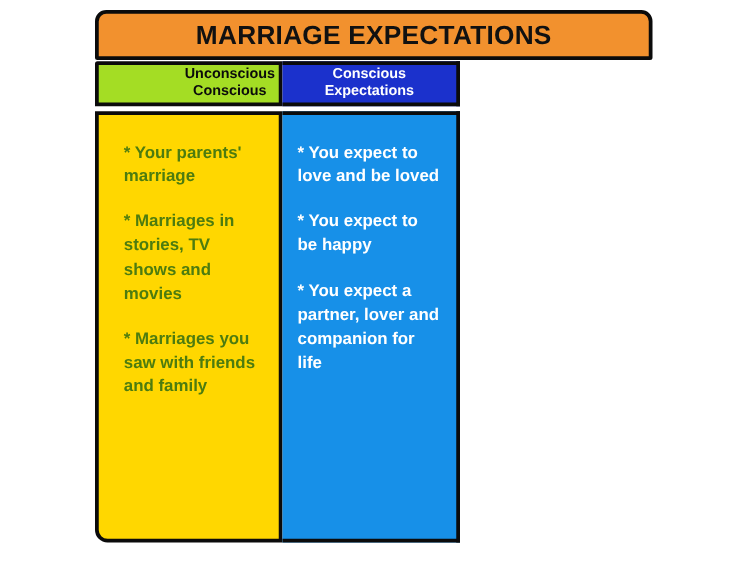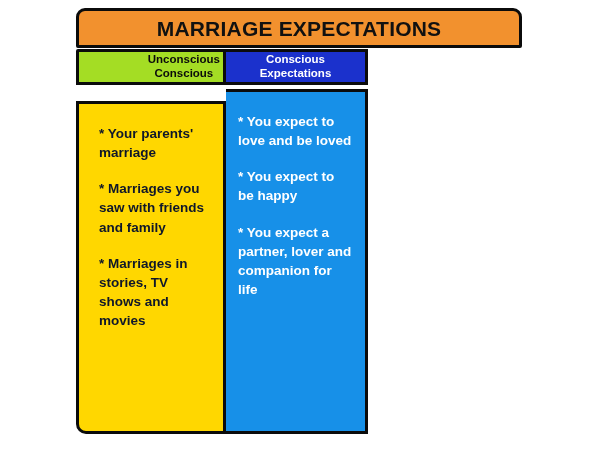--- a/index.html
+++ b/index.html
@@ -105,23 +105,23 @@
     flex: 1;
     border: 3px solid #0b0b0b;
     border-top-width: 0;
     padding: 20px 12px 10px 12px;
     font-size: 13.5px;
     font-weight: bold;
     line-height: 1.42;
   }
   .col-1 .col-body {
     background: #FFD700;
-    color: #0f172a;
+    color: #4d7c0f;
     border-radius: 0 0 0 10px;
-    margin-top: 16px;
+    margin-top: 4px;
     border-top-width: 3px;
     padding-left: 20px;
   }
   .col-2 .col-body {
     background: #1790E8;
     color: #ffffff;
     border-left-width: 0;
   }
   .col-3 .col-body {
     background: #7A3F10;
@@ -153,22 +153,22 @@
 
     <div class="column col-1">
       <div class="col-header">
         <span>
           <span>Unconscious</span><br>
           <span>Conscious</span>
         </span>
       </div>
       <div class="col-body">
         <p class="bullet">* Your parents' marriage</p>
+        <p class="bullet">* Marriages in stories, TV shows and movies</p>
         <p class="bullet">* Marriages you saw with friends and family</p>
-        <p class="bullet">* Marriages in stories, TV shows and movies</p>
       </div>
     </div>
 
     <div class="column col-2">
       <div class="col-header">
         <span>
           <span>Conscious</span><br>
           <span>Expectations</span>
         </span>
       </div>

